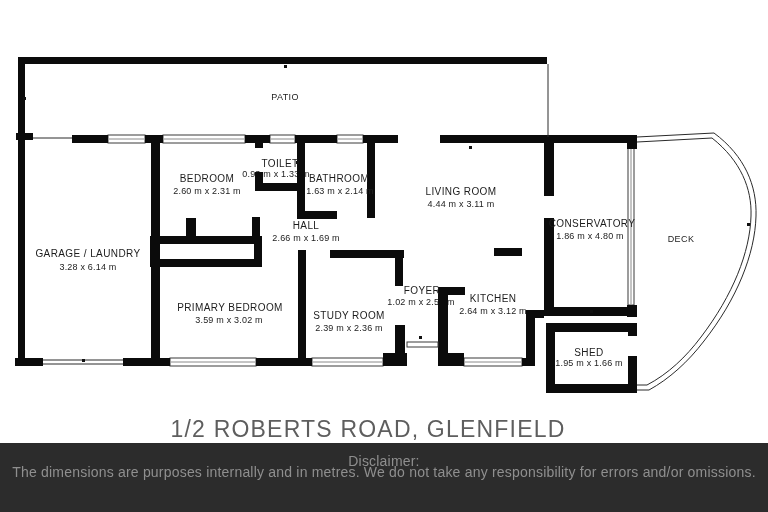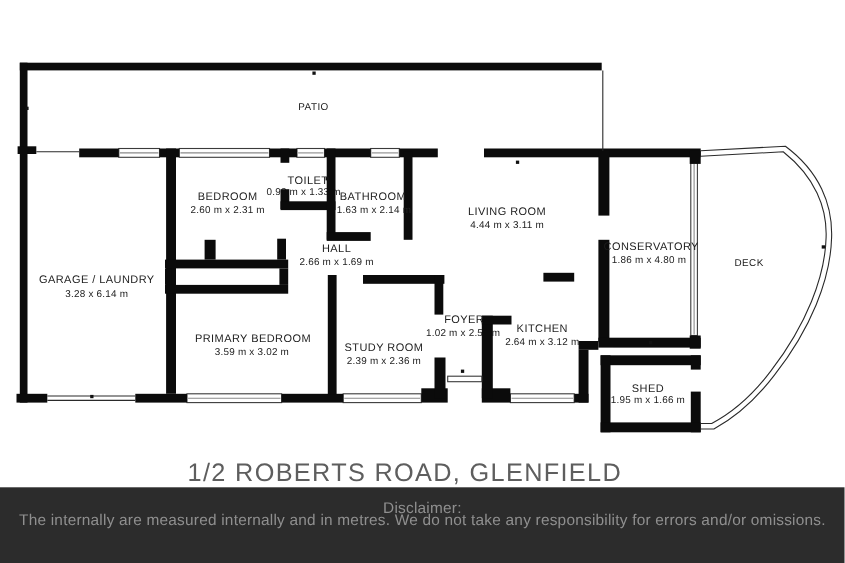--- a/index.html
+++ b/index.html
@@ -175,16 +175,16 @@
 
       <text class="room-name" x="589" y="356">SHED</text>
       <text class="room-dims" x="589" y="366">1.95 m x 1.66 m</text>
     </g>
 
     <text class="plan-title" x="368" y="437">1/2 ROBERTS ROAD, GLENFIELD</text>
   </svg>
 
   <div class="footer">
     <div>Disclaimer:</div>
-    <div>The internally are measured internally and in metres. We do not take any responsibility for errors and/or omissions.</div>
+    <div>The dimensions are purposes internally and in metres. We do not take any responsibility for errors and/or omissions.</div>
   </div>
 
 </div>
 
 </body></html>

